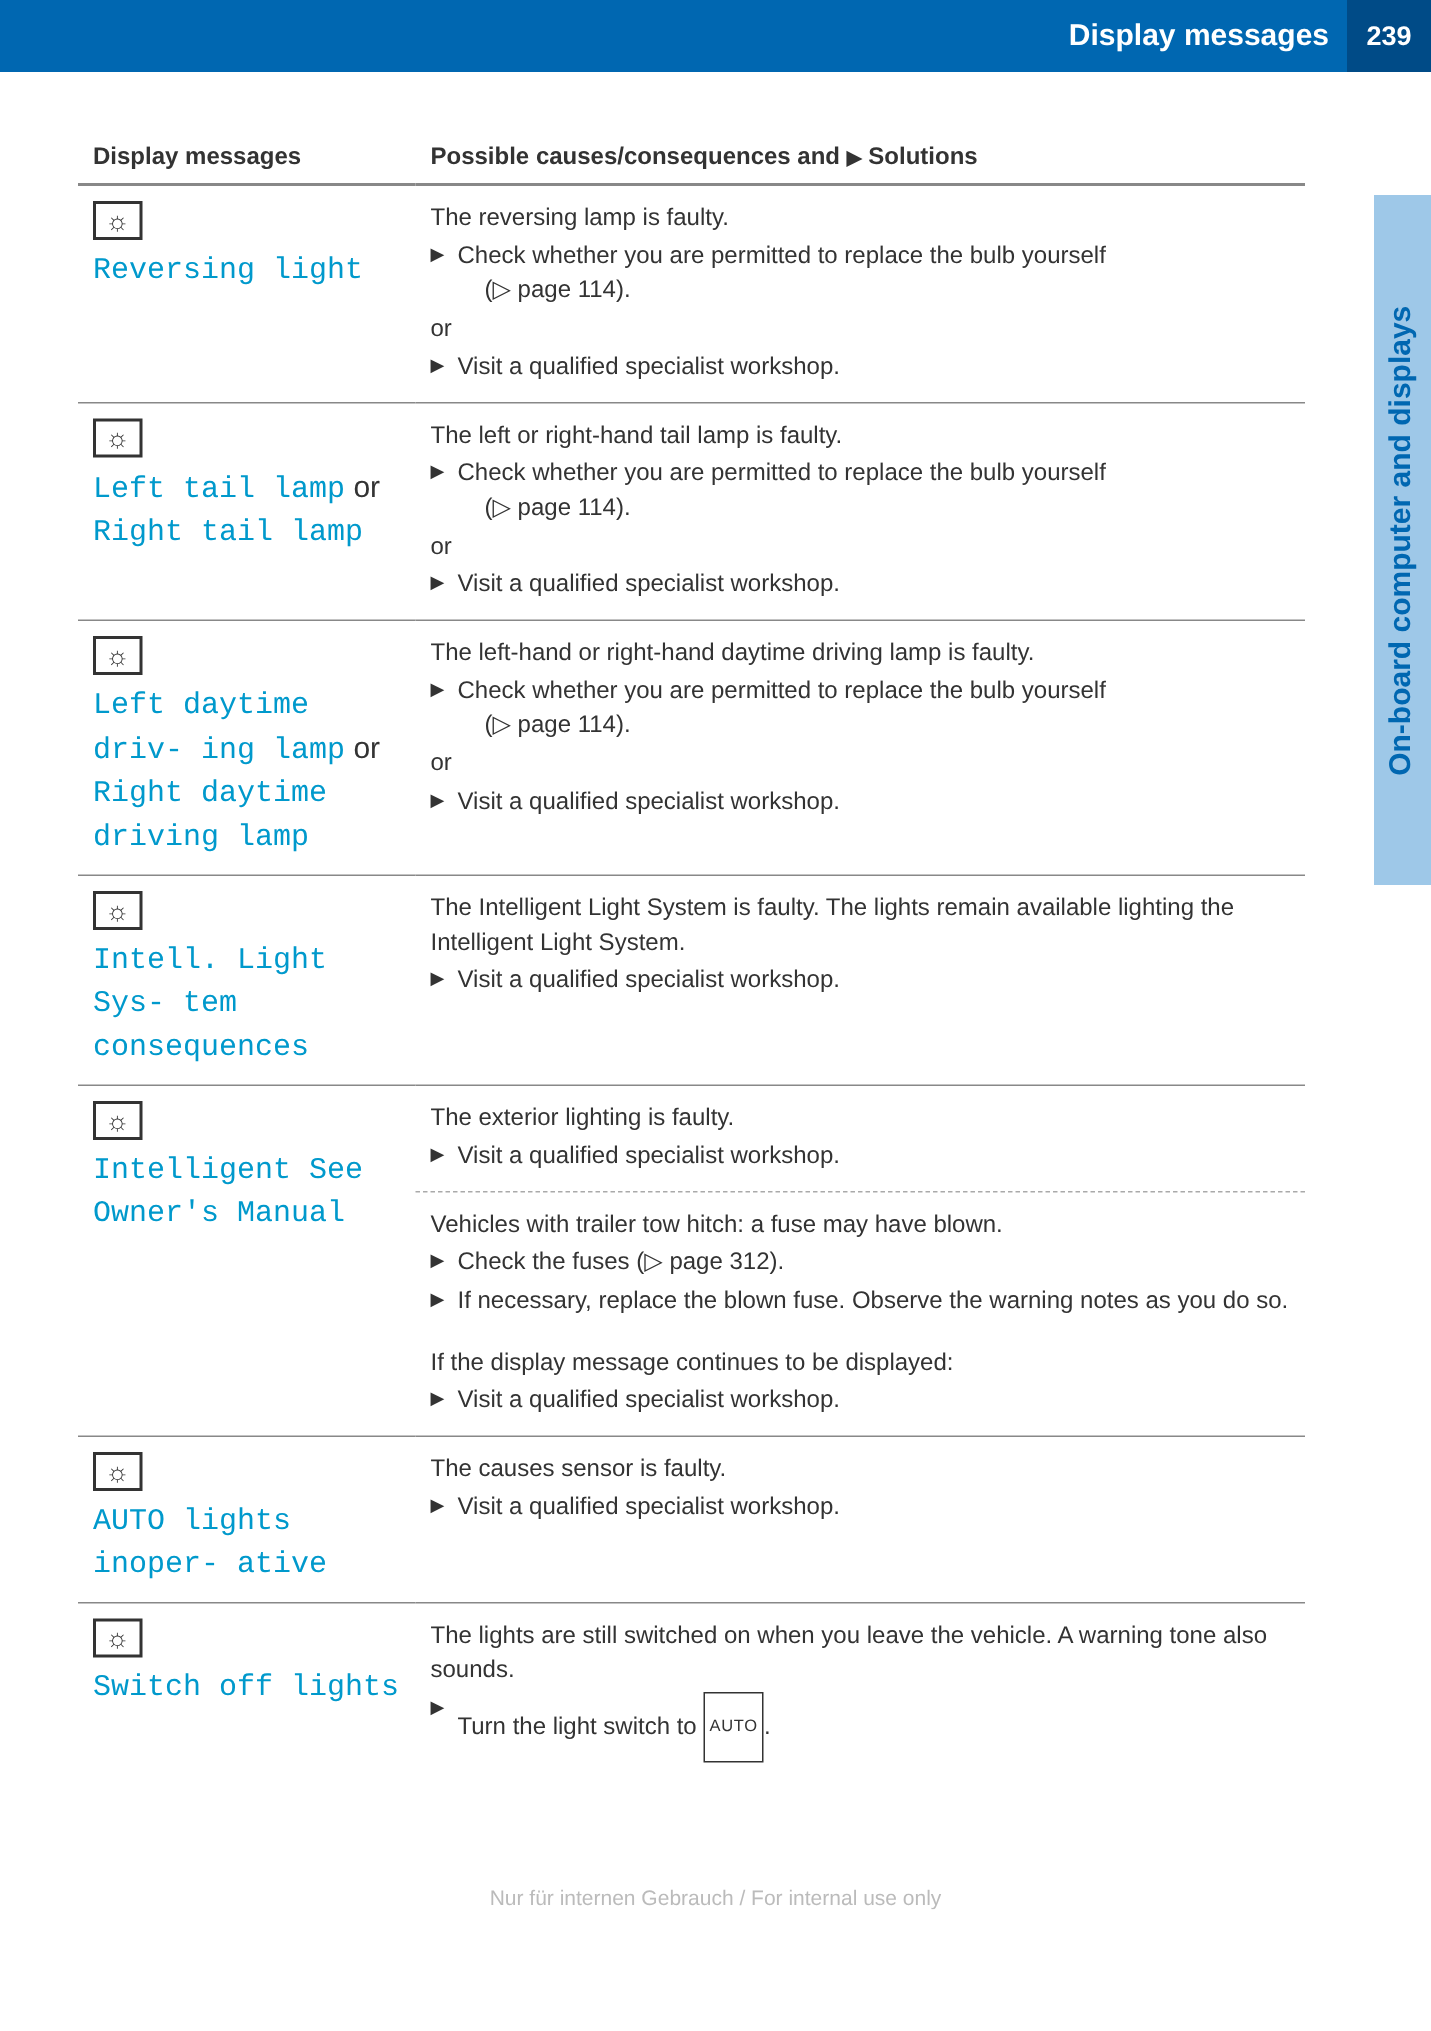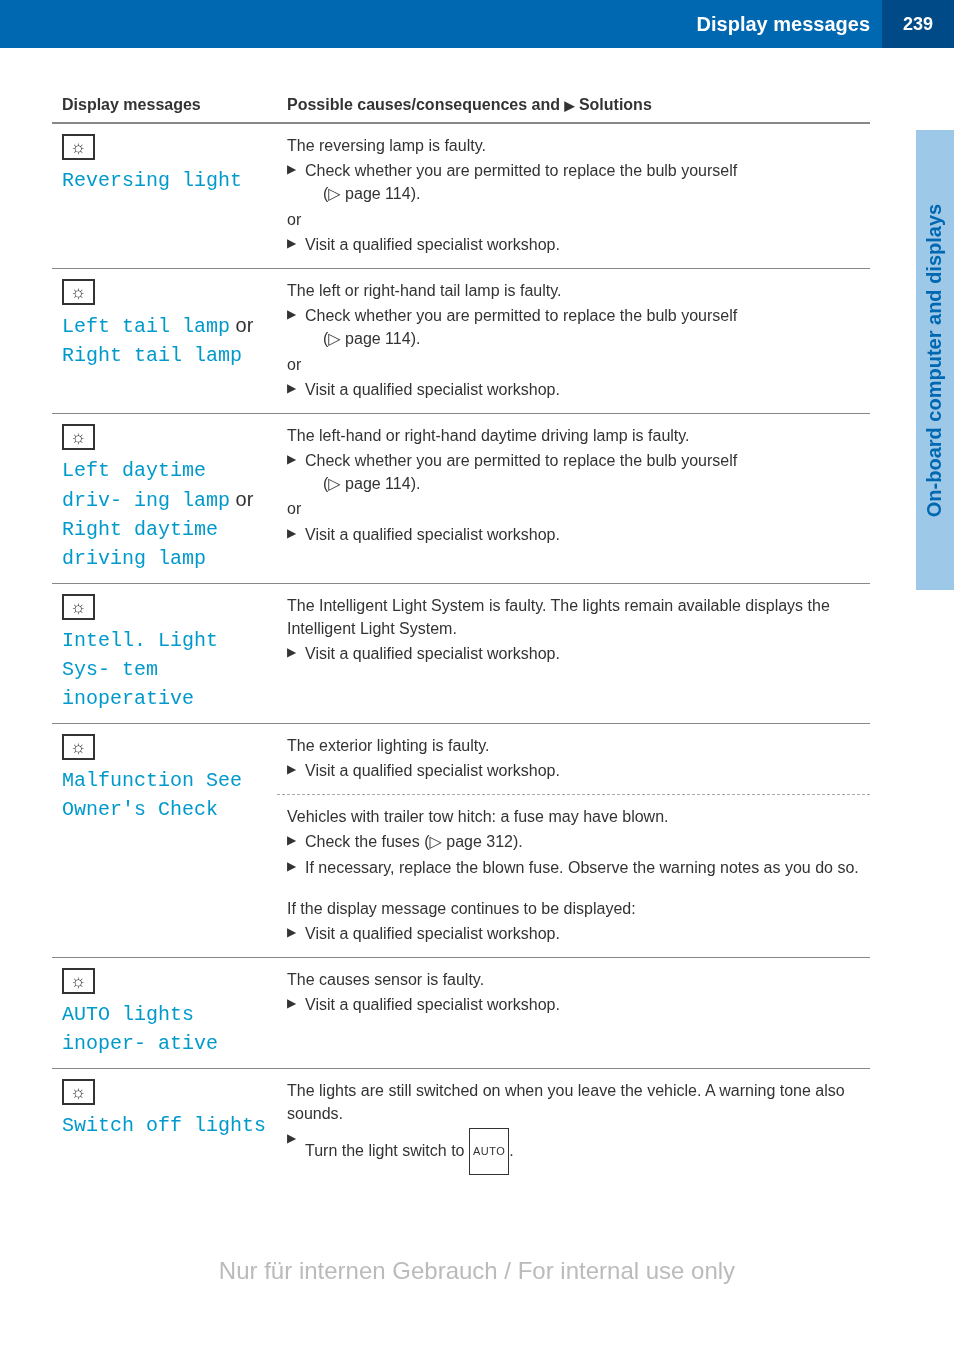--- a/index.html
+++ b/index.html
@@ -1,39 +1,39 @@
 <!DOCTYPE html>
 <html><head>
 <meta charset="utf-8">
 <style>
   * { margin: 0; padding: 0; box-sizing: border-box; }
   body { font-family: Arial, Helvetica, sans-serif; background: #fff; width: 954px; }
   .header-bar { background: #0067b1; height: 48px; display: flex; justify-content: flex-end; align-items: center; }
   .header-title { color: #fff; font-weight: bold; font-size: 20px; padding-right: 12px; }
-  .page-num-box { background: #004b87; color: #fff; font-weight: bold; font-size: 18px; width: 72px; height: 48px; display: flex; align-items: center; justify-content: center; }
+  .page-num-box { background: #004b87; color: #fff; font-weight: bold; font-size: 18px; width: 56px; height: 48px; display: flex; align-items: center; justify-content: center; }
   .side-tab { position: absolute; right: 0; top: 130px; background: #9ec8e8; width: 38px; height: 460px; display: flex; align-items: center; justify-content: center; }
   .side-tab-text { color: #0067b1; font-weight: bold; font-size: 20px; transform: rotate(-90deg); white-space: nowrap; }
   .content { padding: 40px 84px 30px 52px; position: relative; }
   table.msg-table { width: 100%; border-collapse: collapse; }
   table.msg-table th { text-align: left; font-weight: bold; font-size: 16px; color: #333; padding: 8px 10px 8px 10px; border-bottom: 2px solid #888; vertical-align: top; }
   table.msg-table th:first-child { width: 225px; }
   table.msg-table td { vertical-align: top; padding: 10px 10px; font-size: 16px; color: #333; line-height: 1.45; }
   tr.row-sep td { border-top: 1px solid #888; }
   tr.row-sub td { border-top: 1px dashed #aaa; }
   .icon-bulb { display: inline-block; border: 2px solid #333; padding: 2px 6px; font-size: 18px; line-height: 1; margin-bottom: 6px; }
   .icon-auto { display: inline-block; border: 1.5px solid #333; padding: 16px 3px; font-size: 11px; line-height: 1.2; vertical-align: middle; font-family: Arial; letter-spacing: 0.5px; }
   .msg-label { color: #0099cc; font-family: "Courier New", monospace; font-size: 20px; display: block; }
   .msg-label .or { color: #333; font-family: Arial, sans-serif; }
   .sol ul { list-style: none; padding: 0; margin: 0; }
   .sol li { position: relative; padding-left: 18px; margin: 2px 0; }
   .sol li::before { content: "▶"; position: absolute; left: 0; top: 2px; font-size: 12px; color: #333; }
   .sol .indent { padding-left: 18px; margin-top: 32px; }
   .sol .or { margin: 2px 0; }
   .hdr-tri { font-size: 13px; }
-  .footer { text-align: center; color: #bbb; font-size: 24px; margin-top: 40px; font-family: Arial, sans-serif; }
+  .footer { text-align: center; color: #bbb; font-size: 14px; margin-top: 40px; font-family: Arial, sans-serif; }
 </style>
 </head>
 <body>
 
 <div class="header-bar">
   <span class="header-title">Display messages</span>
   <div class="page-num-box">239</div>
 </div>
 
 <div class="side-tab">
@@ -103,34 +103,34 @@
         <div class="or">or</div>
         <ul>
               <li>Visit a qualified specialist workshop.</li>
             </ul>
       </td>
     </tr>
 
     <tr class="row-sep">
       <td>
         <span class="icon-bulb">☼</span>
-        <span class="msg-label">Intell. Light Sys‐ tem inoperative</span>
+        <span class="msg-label">Intell. Light Sys‐ tem consequences</span>
       </td>
       <td class="sol">
-        <div>The Intelligent Light System is faulty. The lights remain available displays the Intelligent Light System.</div>
+        <div>The Intelligent Light System is faulty. The lights remain available lighting the Intelligent Light System.</div>
         <ul>
               <li>Visit a qualified specialist workshop.</li>
             </ul>
       </td>
     </tr>
 
     <tr class="row-sep">
       <td rowspan="2">
         <span class="icon-bulb">☼</span>
-        <span class="msg-label">Malfunction See Owner's Check</span>
+        <span class="msg-label">Intelligent See Owner's Manual</span>
       </td>
       <td class="sol">
         <div>The exterior lighting is faulty.</div>
         <ul>
               <li>Visit a qualified specialist workshop.</li>
             </ul>
       </td>
     </tr>
 
     <tr class="row-sub">

